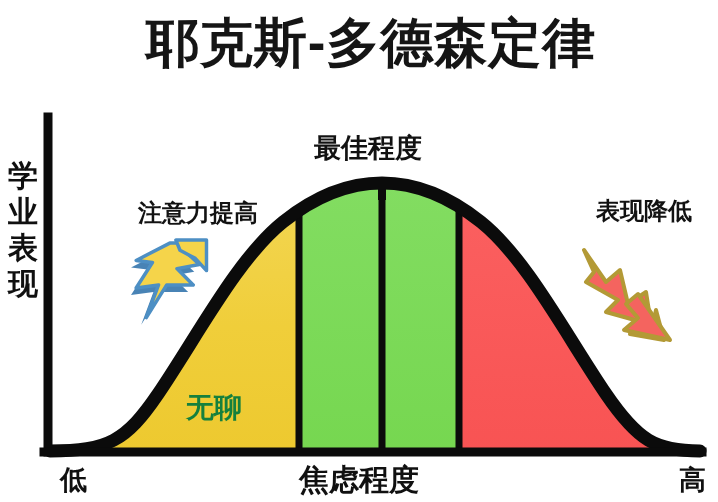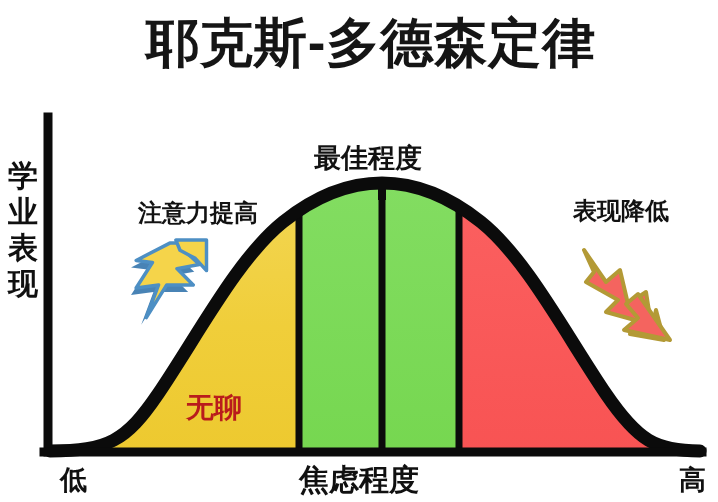--- a/index.html
+++ b/index.html
@@ -87,38 +87,38 @@
   .annot {
     position: absolute;
     font-size: 24px;
     font-weight: bold;
     color: #121212;
     white-space: nowrap;
     line-height: 30px;
     user-select: none;
   }
   #annot-left  { left: 118px; top: 198px; margin-left: 20px; }
-  #annot-right { left: 573px; top: 196px; }
+  #annot-right { left: 596px; top: 196px; }
   #annot-peak {
     position: absolute;
     left: 314px;
-    top: 141px;
+    top: 131px;
     font-size: 27px;
     font-weight: bold;
     color: #121212;
     white-space: nowrap;
     line-height: 34px;
     user-select: none;
   }
   
   .region-label {
     position: absolute;
     font-size: 28px;
     font-weight: bold;
-    color: #b91c1c;
+    color: #15803d;
     white-space: nowrap;
     line-height: 34px;
     user-select: none;
   }
   #label-bored { left: 186px; top: 391px; }
   #label-panic { left: 505px; top: 393px; }
 
   #chart-svg {
     position: absolute;
     left: 0;

